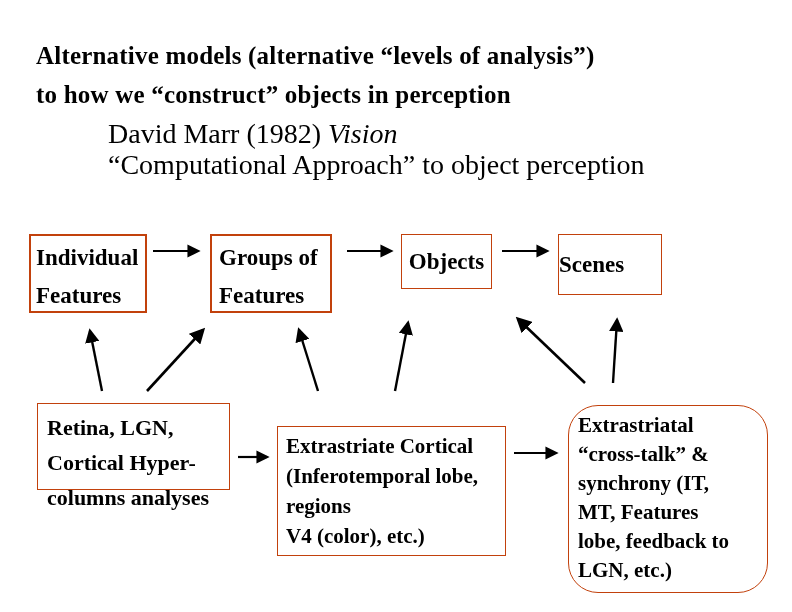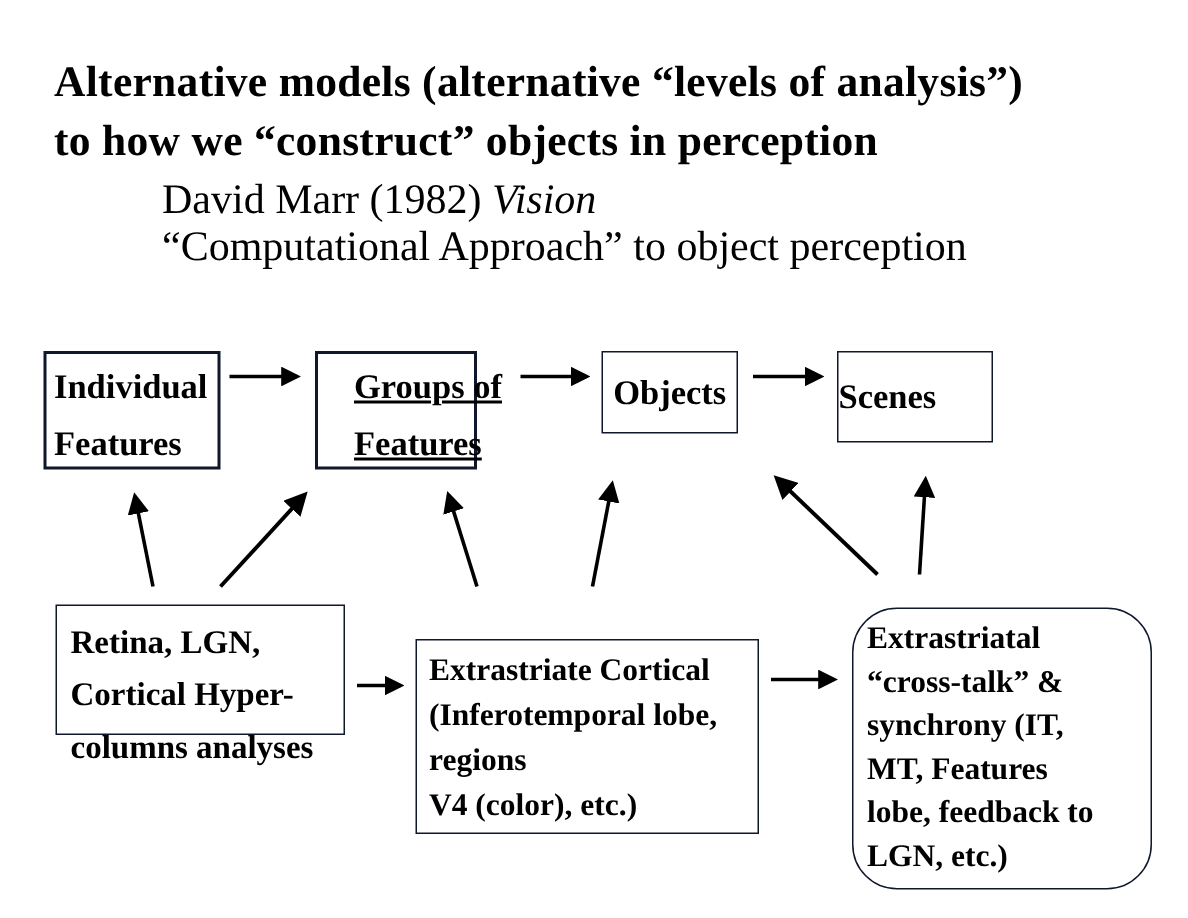--- a/index.html
+++ b/index.html
@@ -3,35 +3,35 @@
 <meta charset="utf-8">
 <style>
   html,body{margin:0;padding:0;background:#ffffff;}
   #slide{
     position:relative;width:792px;height:612px;background:#ffffff;overflow:hidden;
     font-family:"Liberation Serif","DejaVu Serif",serif;color:#000;
   }
   .abs{position:absolute;}
   #title{
     left:36px;top:36px;width:720px;
-    font-size:29px;font-weight:bold;line-height:39px;letter-spacing:0.2px;
+    font-size:25px;font-weight:bold;line-height:39px;letter-spacing:0.2px;
   }
   #subtitle{
     left:108px;top:118px;width:620px;
     font-size:28px;font-weight:normal;line-height:31px;
   }
   .ital{font-style:italic;}
   .box{
-    position:absolute;border:2px solid #0f172a;box-sizing:border-box;
+    position:absolute;border:2px solid #c2410c;box-sizing:border-box;
     font-weight:bold;background:#fff;
   }
   .box .bl{display:block;white-space:nowrap;}
   #box-individual{left:29px;top:234px;width:118px;height:79px;padding:3px 5px;font-size:23px;}
   #box-individual .bl{line-height:38px;}
-  #box-groups{left:210px;top:234px;width:108px;height:79px;padding:3px 24px;font-size:23px;text-decoration:underline;}
+  #box-groups{left:210px;top:234px;width:122px;height:79px;padding:3px 7px;font-size:23px;}
   #box-groups .bl{line-height:38px;}
   #box-objects{left:401px;top:234px;width:91px;height:55px;border-width:1.5px;
     font-size:23px;display:flex;align-items:center;justify-content:center;}
   #box-scenes{left:558px;top:234px;width:104px;height:61px;border-width:1.5px;
     font-size:23px;display:flex;align-items:center;justify-content:flex-start;}
   #box-retina{left:37px;top:403px;width:193px;height:87px;border-width:1.5px;
     padding:6px 9px;font-size:22px;}
   #box-retina .bl{line-height:35px;}
   #box-extrastriate{left:277px;top:405px;width:229px;height:130px;border-width:1.5px;
     padding:4px 8px;font-size:21px;margin-top:21px;}

